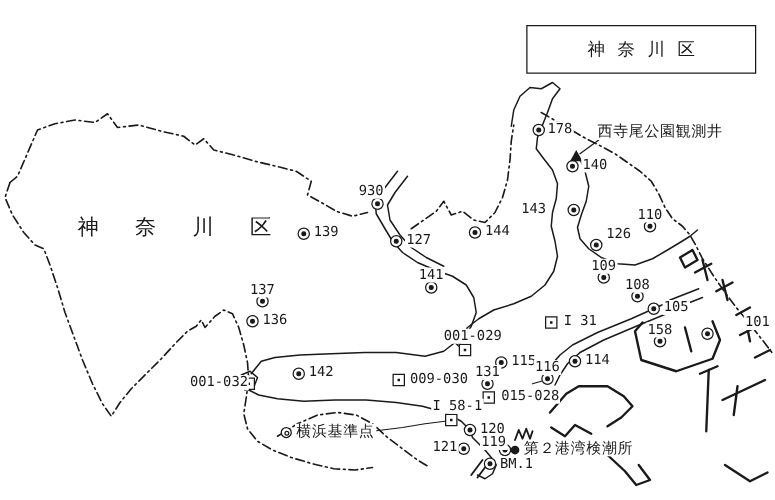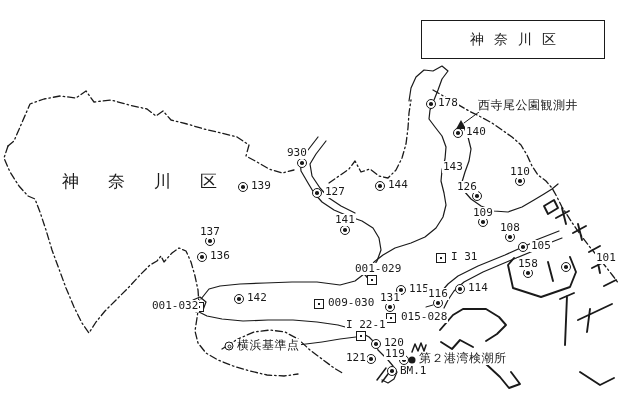--- a/index.html
+++ b/index.html
@@ -97,23 +97,23 @@
   </div>
 
   <div class="ward-name">神奈川区</div>
 
   <div>
       <div class="point m-double-circle" style="left: 431px; top: 104px;"></div>
       <div class="point-label" style="left: 437px; top: 97px;">178</div>
       <div class="point m-double-circle" style="left: 458px; top: 133px;"></div>
       <div class="point-label" style="left: 465px; top: 126px;">140</div>
       <div class="point m-double-circle" style="left: 459px; top: 168px;"></div>
-      <div class="point-label" style="left: 442px; top: 161px;">143</div>
+      <div class="point-label" style="left: 416px; top: 161px;">143</div>
       <div class="point m-double-circle" style="left: 477px; top: 196px;"></div>
-      <div class="point-label" style="left: 456px; top: 181px; text-align: right;">126</div>
+      <div class="point-label" style="left: 484px; top: 181px; text-align: right;">126</div>
       <div class="point m-double-circle" style="left: 520px; top: 181px;"></div>
       <div class="point-label" style="left: 509px; top: 166px;">110</div>
       <div class="point m-double-circle" style="left: 483px; top: 222px;"></div>
       <div class="point-label" style="left: 472px; top: 207px;">109</div>
       <div class="point m-double-circle" style="left: 510px; top: 237px;"></div>
       <div class="point-label" style="left: 499px; top: 222px;">108</div>
       <div class="point m-double-circle" style="left: 523px; top: 247px;"></div>
       <div class="point-label" style="left: 530px; top: 240px;">105</div>
       <div class="point m-double-circle" style="left: 528px; top: 273px;"></div>
       <div class="point-label" style="left: 517px; top: 258px;">158</div>
@@ -155,21 +155,21 @@
       <div class="point-label" style="left: 450px; top: 251px;">I 31</div>
       <div class="point m-square-dot" style="left: 372px; top: 280px;"></div>
       <div class="point-label" style="left: 354px; top: 263px;">001-029</div>
       <div class="point m-square-dot" style="left: 319px; top: 304px;"></div>
       <div class="point-label" style="left: 327px; top: 297px;">009-030</div>
       <div class="point m-square-dot" style="left: 199px; top: 307px;"></div>
       <div class="point-label" style="left: 151px; top: 300px;">001-032</div>
       <div class="point m-square-dot" style="left: 391px; top: 318px;"></div>
       <div class="point-label" style="left: 400px; top: 311px;">015-028</div>
       <div class="point m-square-dot" style="left: 361px; top: 336px;"></div>
-      <div class="point-label" style="left: 345px; top: 319px;">I 22-1</div>
+      <div class="point-label" style="left: 345px; top: 319px;">I 58-1</div>
       <div class="point m-triangle" style="left: 461px; top: 125px;"></div>
       <div class="point-label cjk" style="left: 477px; top: 99px;">西寺尾公園観測井</div>
       <div class="point m-bullseye" style="left: 229px; top: 346px;"></div>
       <div class="point-label cjk" style="left: 236px; top: 339px;">横浜基準点</div>
       <div class="point m-filled-circle" style="left: 412px; top: 360px;"></div>
       <div class="point-label cjk" style="left: 418px; top: 352px;">第２港湾検潮所</div>
     </div>
 
 </div>
 

